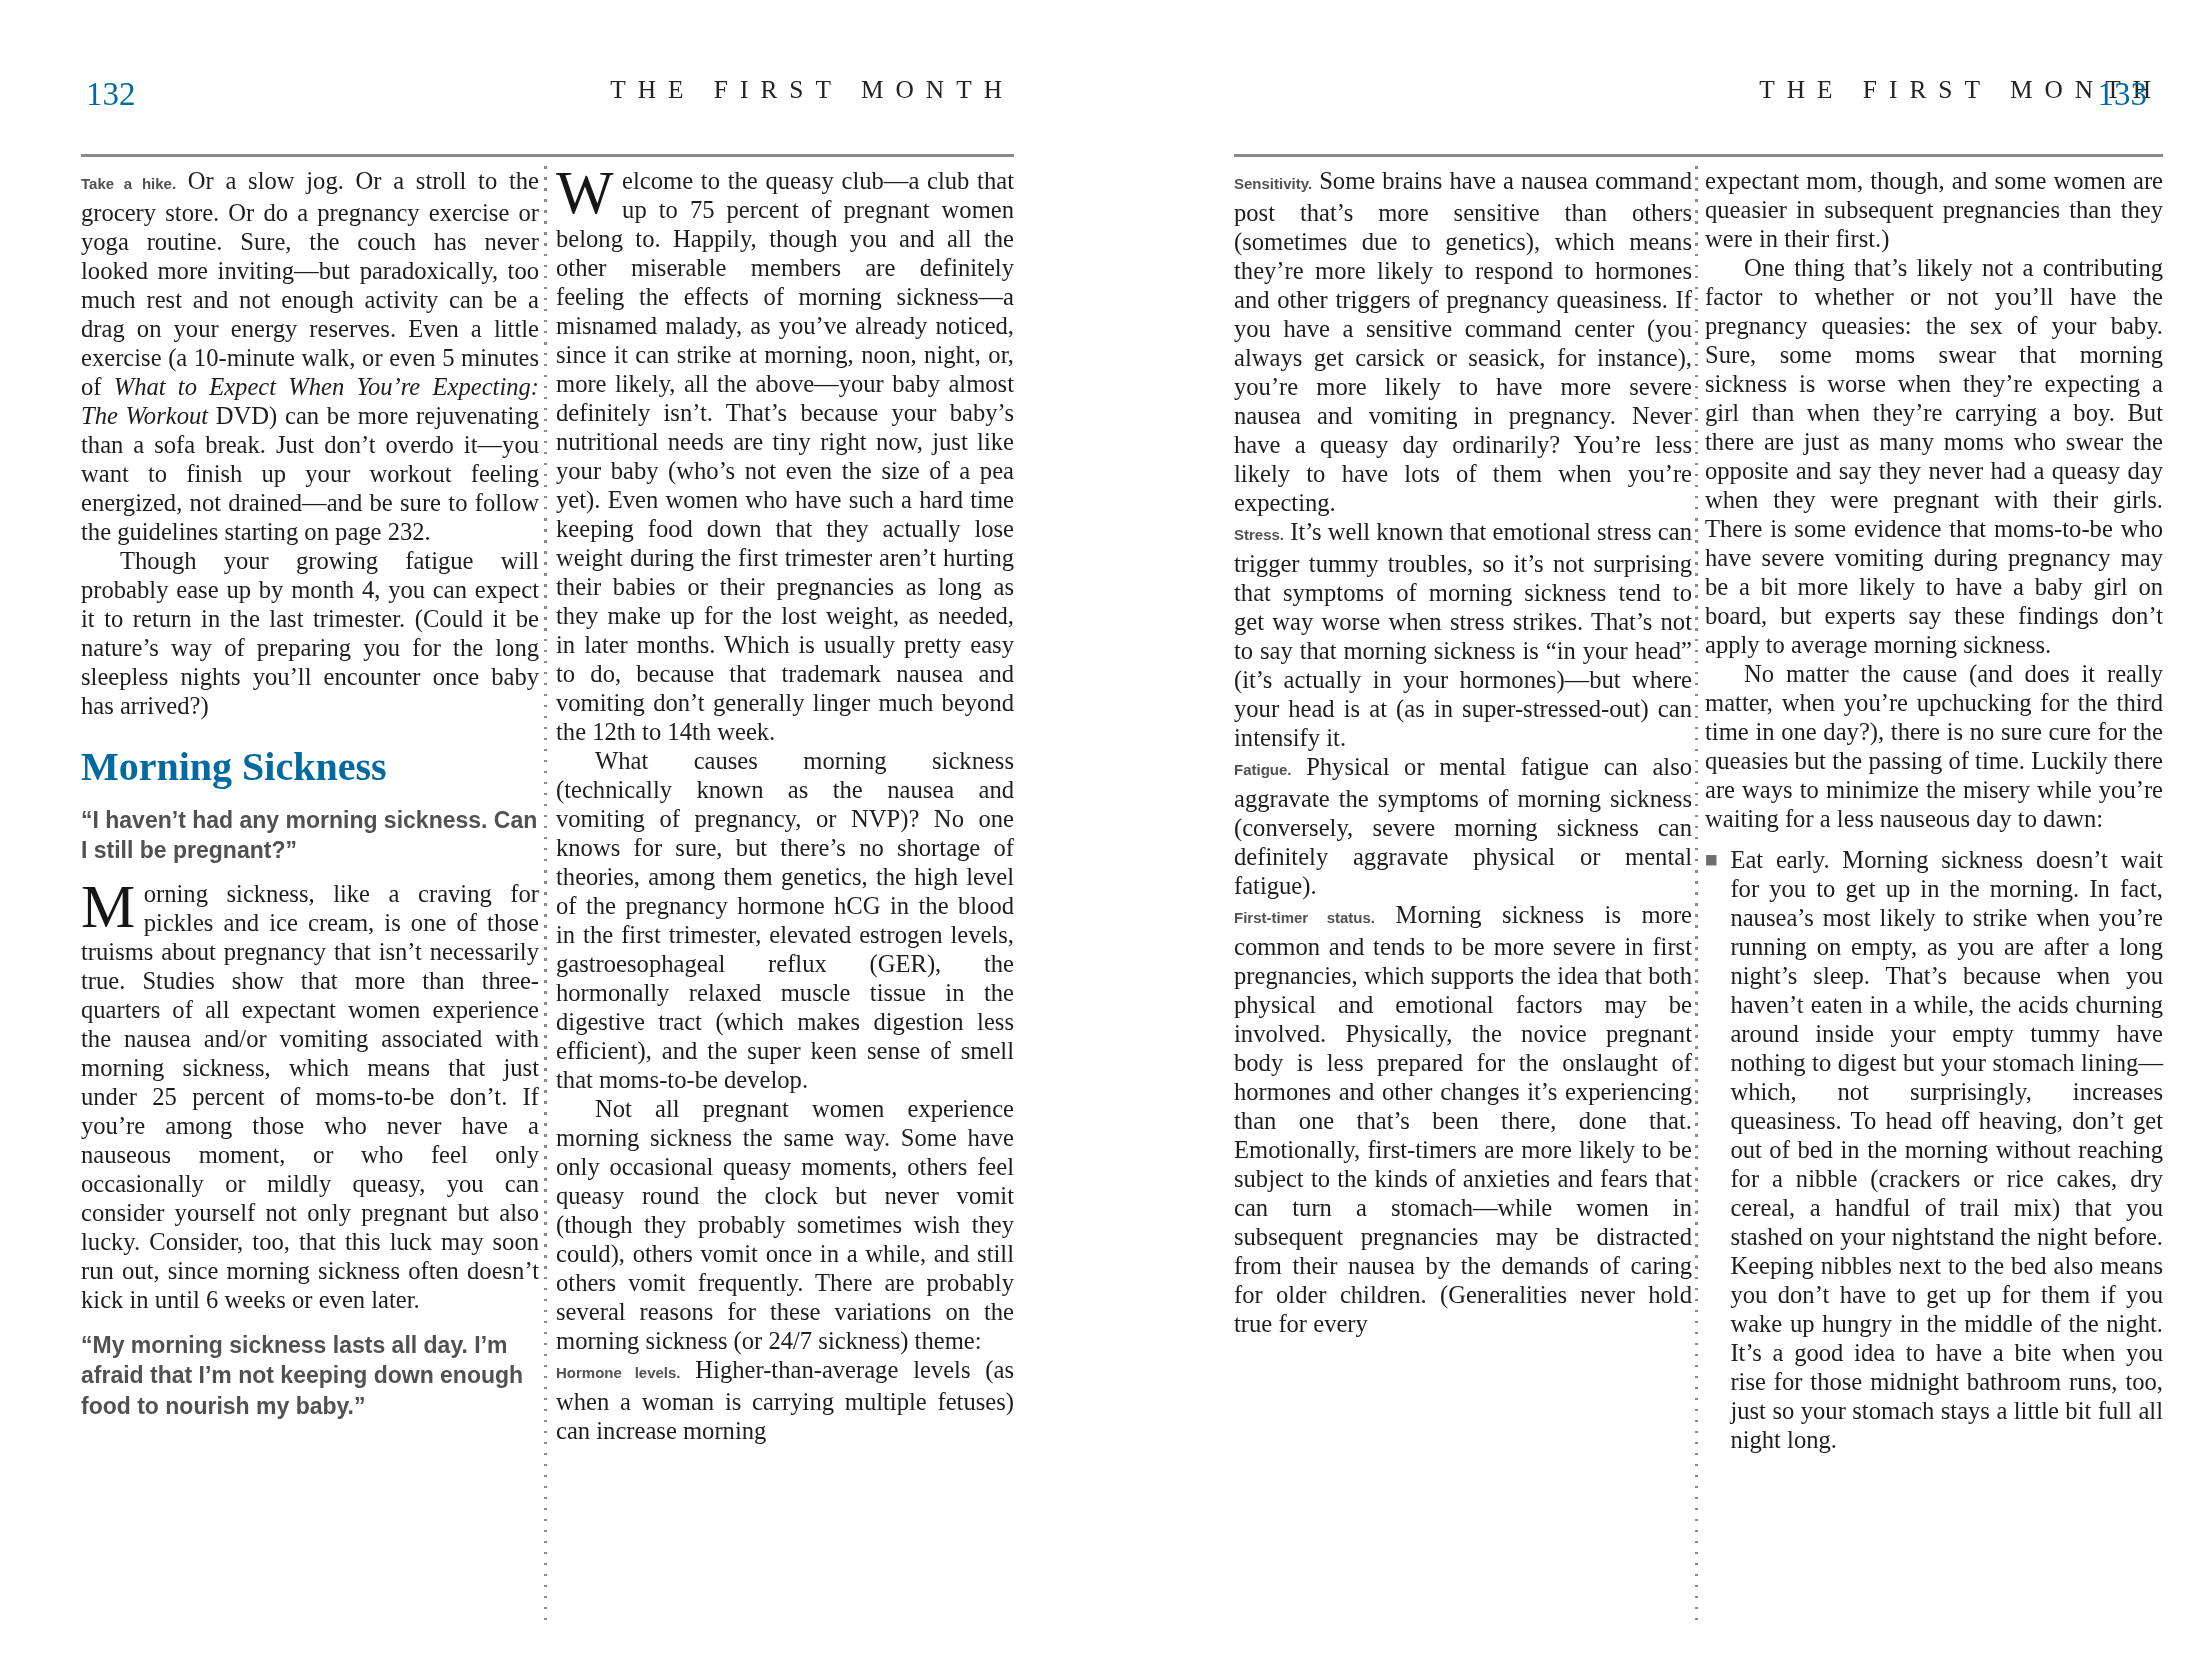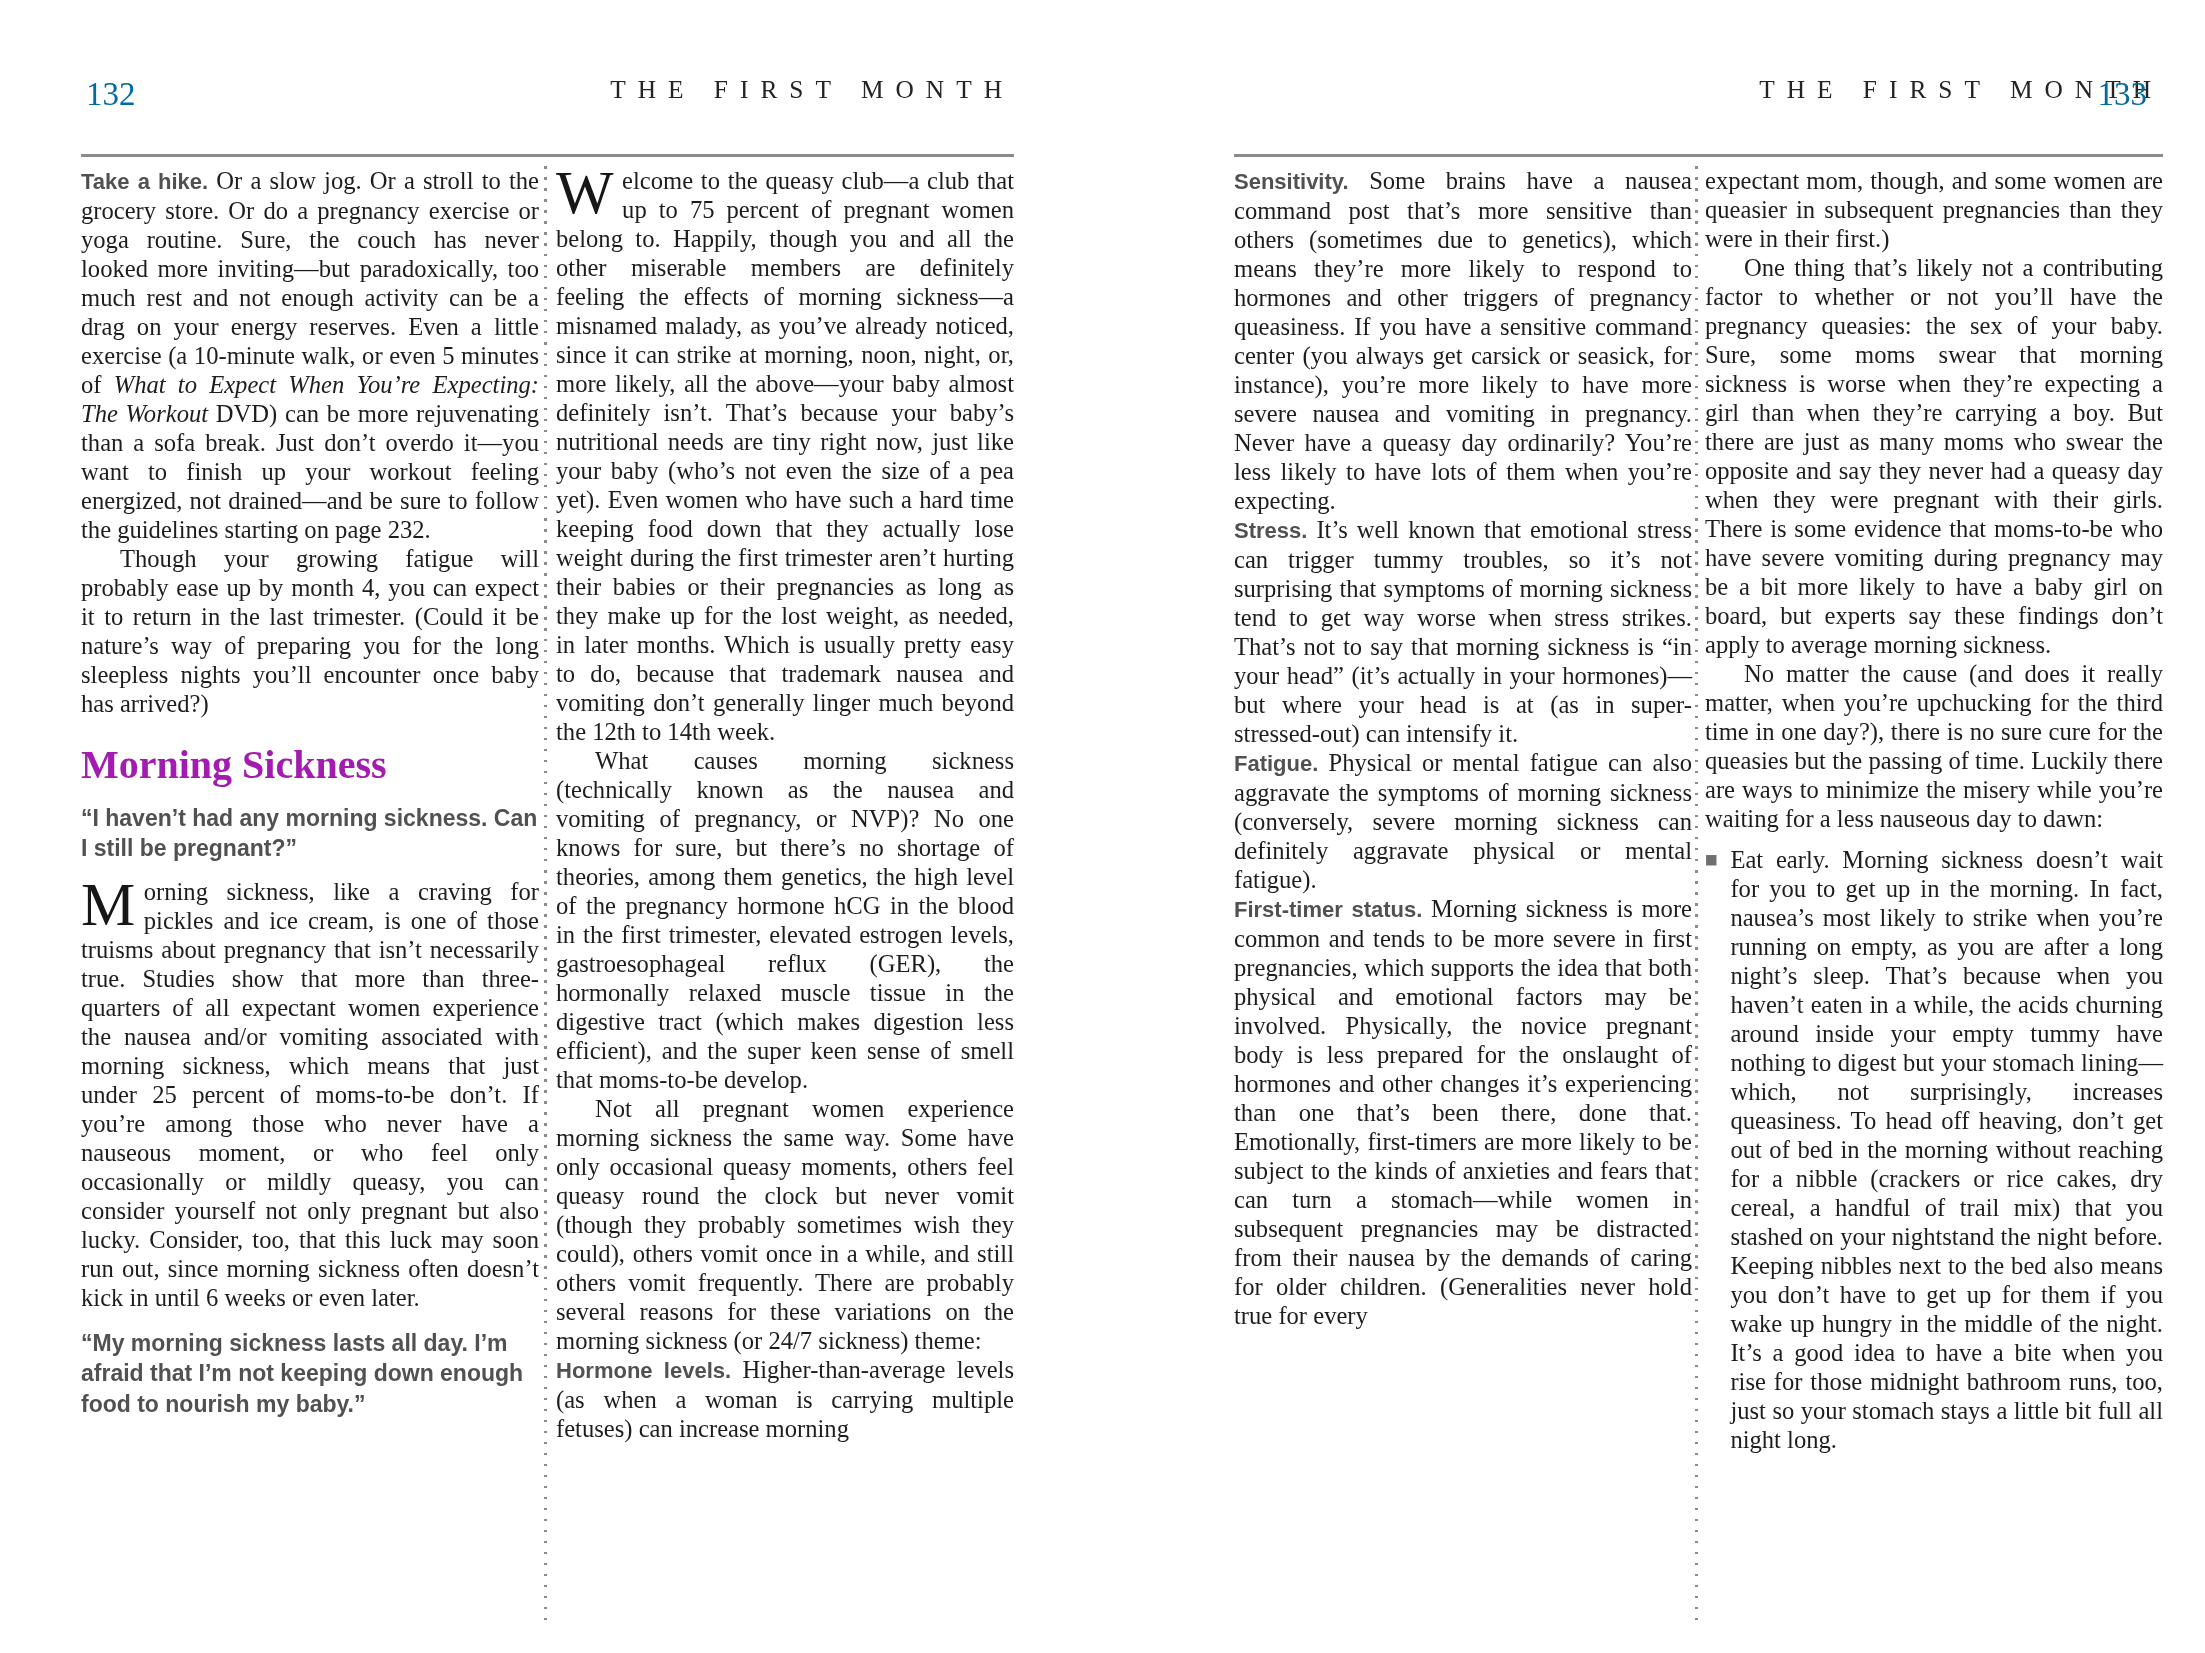--- a/index.html
+++ b/index.html
@@ -34,24 +34,24 @@
   }
   .page.left  .column-divider{left:463px;}
   .page.right .column-divider{left:461px;}
 
   p{margin:0;padding:0;}
   .para{margin:0;}
   .para.gap{}
   .indent{text-indent:39px;}
   .lead-in{
     font-family:"Liberation Sans", sans-serif;font-weight:bold;
-    color:var(--lead,#515154);font-size:22px;
+    color:var(--lead,#515154);font-size:15px;
   }
   .section-heading{
-    font-family:"Liberation Serif", serif;font-weight:bold;color:#a21caf;
+    font-family:"Liberation Serif", serif;font-weight:bold;color:#0369a1;
     font-size:40px;line-height:44px;margin:25.4px 0 15.3px 0;text-align:left;
   }
   .reader-question{
     font-family:"Liberation Sans", sans-serif;font-weight:bold;
     color:var(--lead,#515154);font-size:23px;line-height:30.5px;
     text-align:left;margin:15.3px 0 13.6px 0;
   }
   .drop-cap{
     float:left;font-size:61px;line-height:47px;padding:3.4px 8.5px 0 0;color:#161616;
   }

